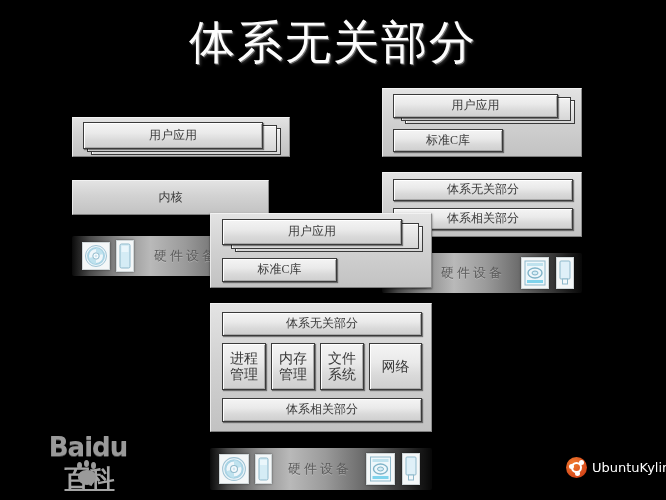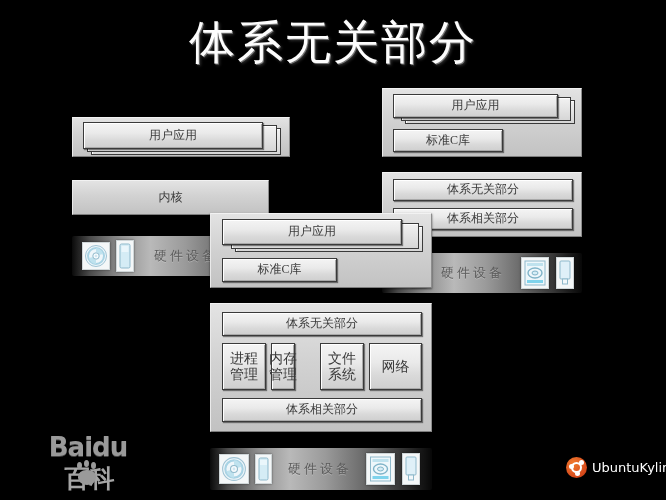--- a/index.html
+++ b/index.html
@@ -81,21 +81,21 @@
     position:absolute;left:18px;top:432px;width:140px;height:40px;
     display:flex;align-items:center;flex-direction:column;
   }
   .baidu .bd-text{
     font-family:"DejaVu Sans","Liberation Sans",sans-serif;
     font-size:26px;font-weight:bold;color:#9a9a9a;letter-spacing:-1px;
     text-shadow:0 1px 0 #444;
   }
   .baidu .bd-cn{
     font-family:"DejaVu Serif","Liberation Serif",serif;
-    font-size:25px;font-weight:bold;color:#a5a5a5;margin-left:3px;
+    font-size:25px;font-weight:bold;color:#a5a5a5;margin-left:3px;text-decoration:underline;
   }
   .paw{position:relative;width:26px;height:26px;margin:0 1px 0 0;}
   .paw .pad{position:absolute;background:#9a9a9a;border-radius:50%;}
 
   
   .ukylin{
     position:absolute;left:566px;top:455px;height:24px;
     display:flex;align-items:center;
   }
   .uk-circle{
@@ -205,21 +205,21 @@
       </div>
       <div class="box" style="left:11px;top:5px;width:180px;height:26px;">用户应用</div>
       <div class="box" style="left:11px;top:44px;width:115px;height:24px;">标准C库</div>
     </div>
 
     <div class="panel" style="left:210px;top:303px;width:222px;height:129px;">
       <div class="box" style="left:11px;top:8px;width:200px;height:24px;">体系无关部分</div>
 
       <div class="box small" style="left:11px;top:39px;width:44px;height:47px;white-space:pre;">进程
 管理</div>
-      <div class="box small" style="left:60px;top:39px;width:24px;height:47px;white-space:pre;">内存
+      <div class="box small" style="left:60px;top:39px;width:44px;height:47px;white-space:pre;">内存
 管理</div>
       <div class="box small" style="left:109px;top:39px;width:44px;height:47px;white-space:pre;">文件
 系统</div>
       <div class="box small" style="left:158px;top:39px;width:53px;height:47px;white-space:pre;">网络</div>
 
       <div class="box" style="left:11px;top:94px;width:200px;height:24px;">体系相关部分</div>
     </div>
 
     <div class="hwbar" style="left:210px;top:448px;width:222px;height:42px;padding:0 9px;">
       <div class="icon-tile" style="width:30px;height:30px;">

